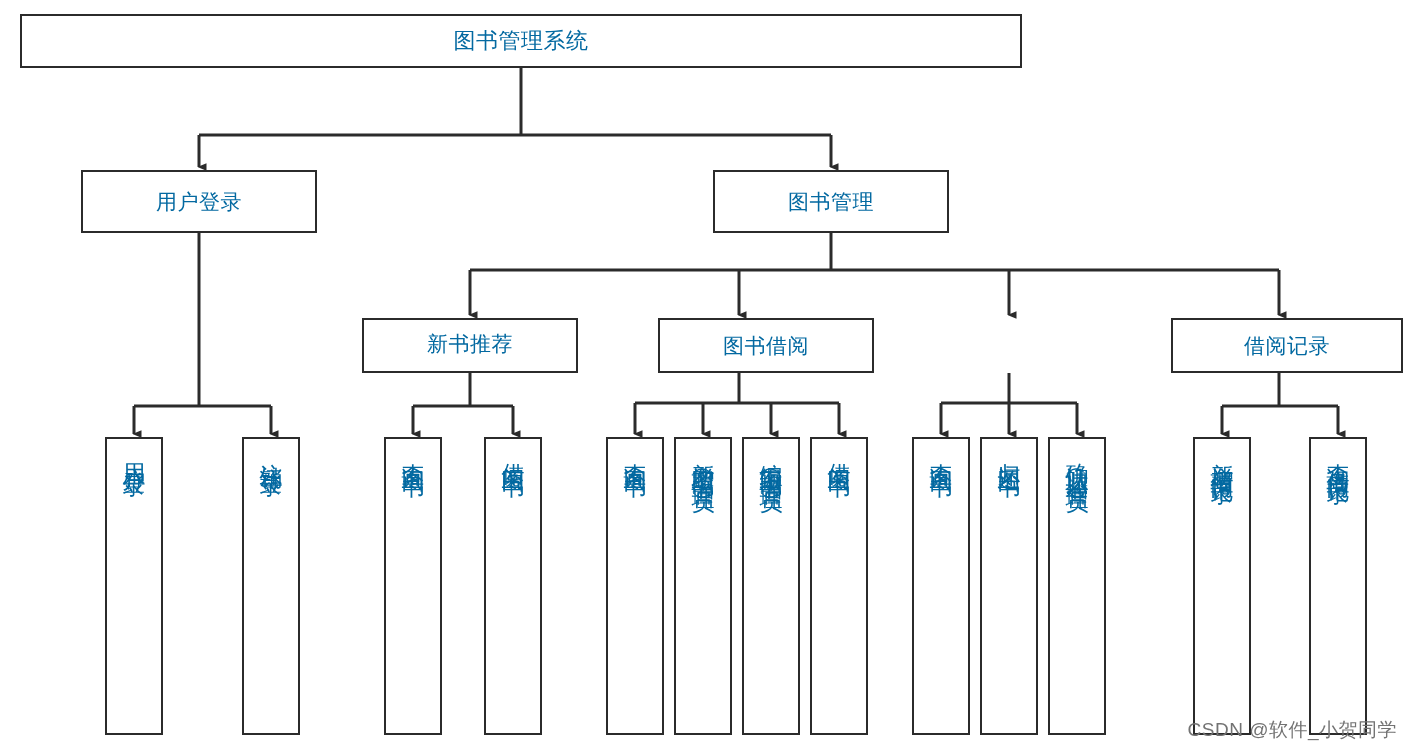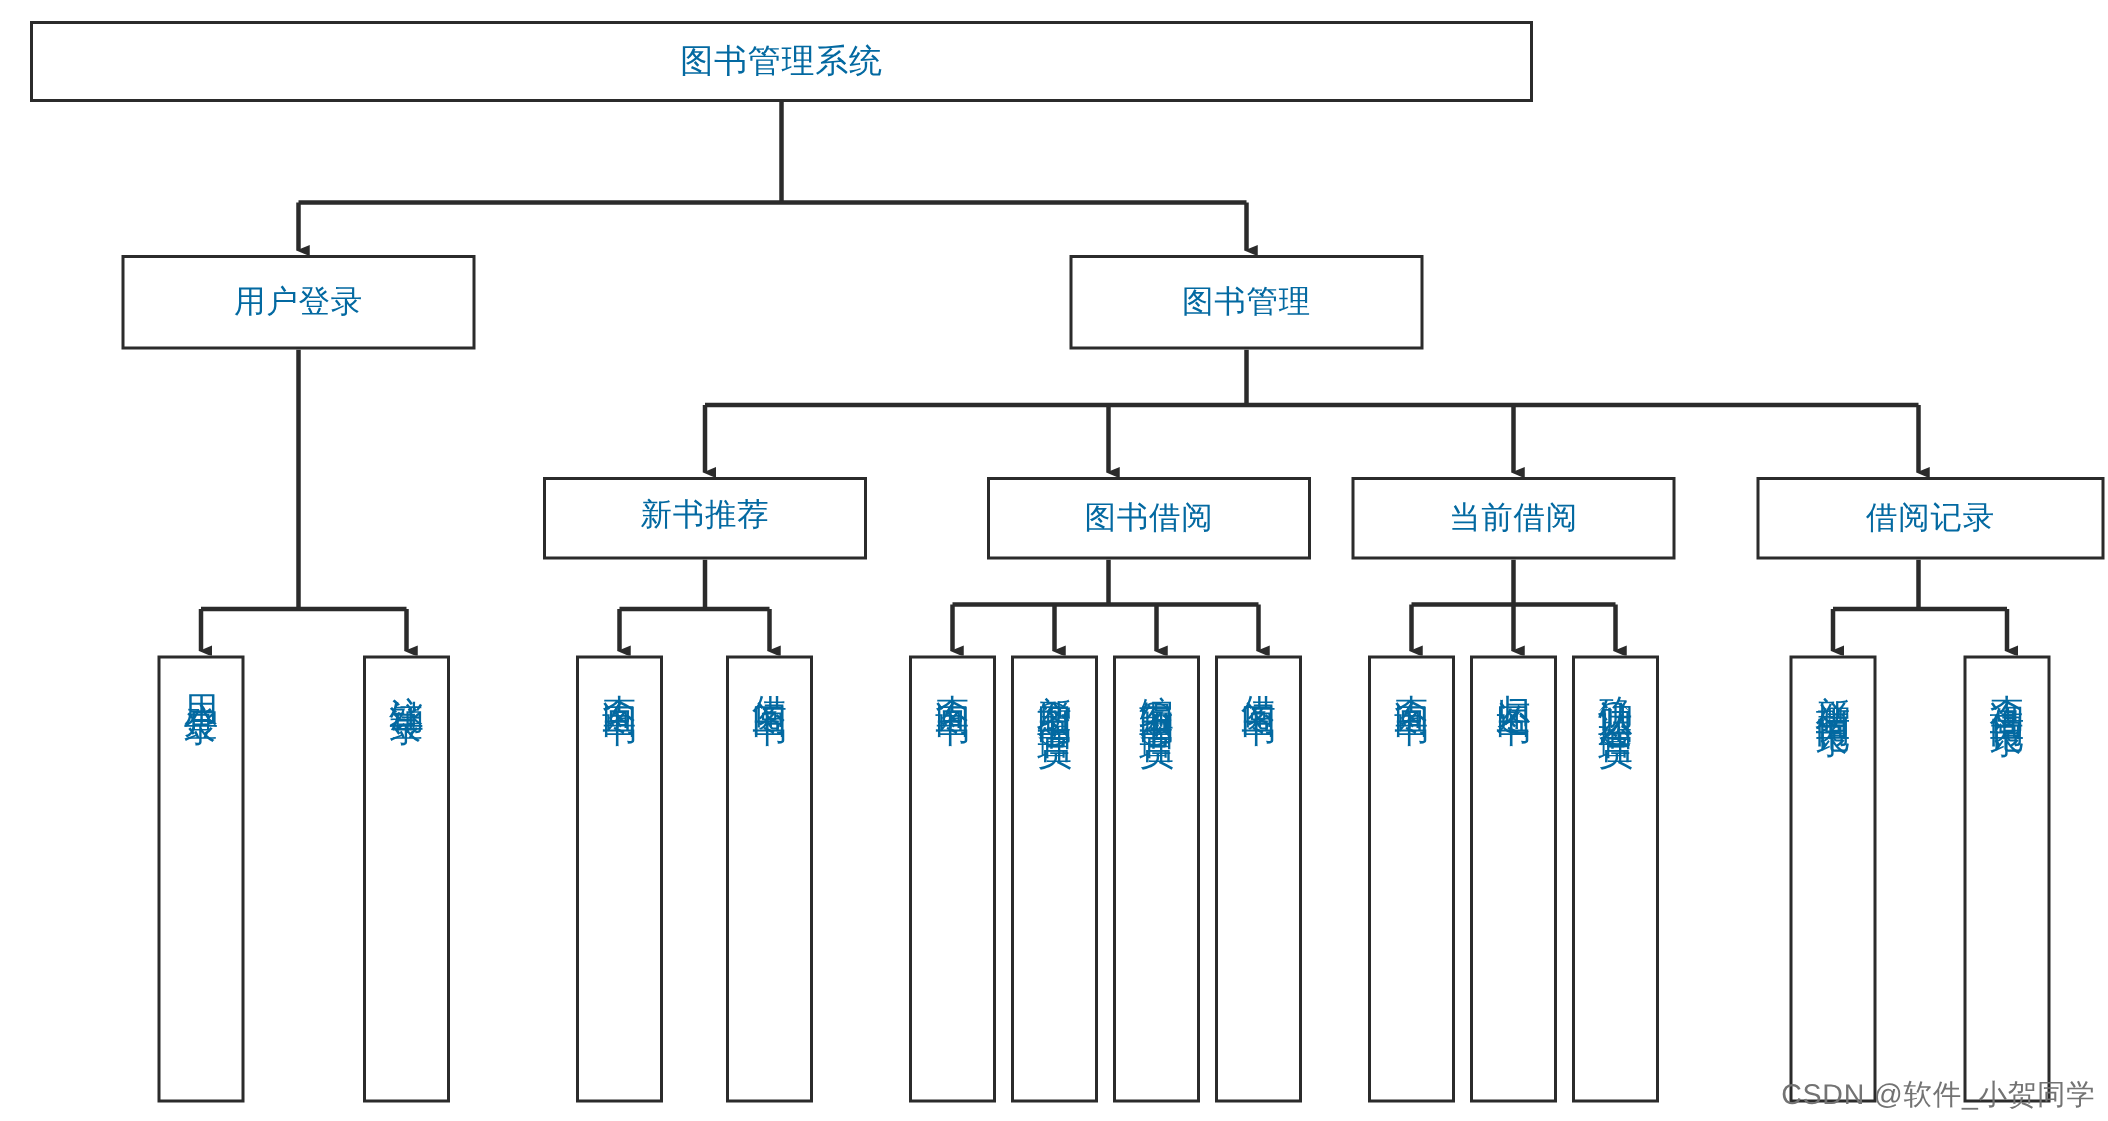--- a/index.html
+++ b/index.html
@@ -140,23 +140,20 @@
   <div class="node horiz" style="left:713px; top:170px; width:236px; height:63px;">
     <span class="lbl">图书管理</span>
   </div>
 
   <div class="node horiz" style="left:362px; top:318px; width:216px; height:55px;font-family:Liberation Mono, monospace;">
     <span class="lbl">新书推荐</span>
   </div>
   <div class="node horiz" style="left:632px; top:318px; width:216px; height:55px;margin-left:26px;">
     <span class="lbl">图书借阅</span>
   </div>
-  <div class="node horiz" style="left:901px; top:318px; width:216px; height:55px;">
-    <span class="lbl">当前借阅</span>
-  </div>
   <div class="node horiz" style="left:1171px; top:318px; width:232px; height:55px;">
     <span class="lbl">借阅记录</span>
   </div>
 
   <div class="node vert" style="left:105px; top:437px; width:58px; height:298px;">
     <span class="lbl">用户登录</span>
   </div>
   <div class="node vert" style="left:242px; top:437px; width:58px; height:298px;">
     <span class="lbl">注销登录</span>
   </div>

